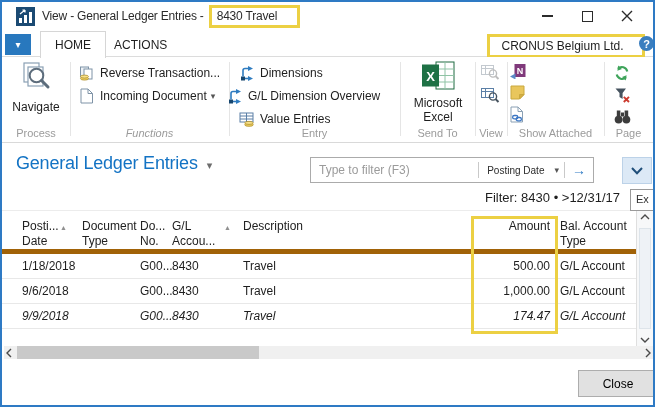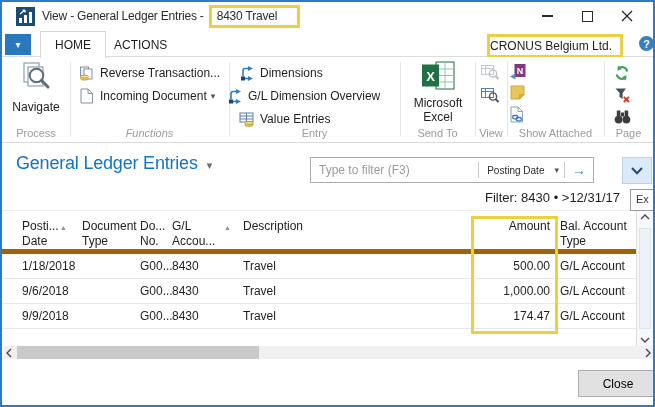--- a/index.html
+++ b/index.html
@@ -23,23 +23,23 @@
 
   
   .tabrow { left:0; top:28px; right:0; height:27px; background:#fff;
             border-bottom:1px solid #dcdcdc; }
   .appmenu { position:absolute; left:3px; top:4px; width:26px; height:21px; background:#2878be;
              display:flex; align-items:center; justify-content:center; color:#fff; font-size:10px; }
   .tab { position:absolute; top:1px; height:27px; display:flex; align-items:center;
          justify-content:center; font-size:12px; color:#1e1e1e; padding:0 14px; }
   .tab.active { left:38px; background:#fff; border:1px solid #d6d6d6; border-bottom:none; z-index:2; }
   .tab.plain { left:98px; }
-  .company-box { position:absolute; left:485px; top:4px; width:136px; height:24px;
+  .company-box { position:absolute; left:485px; top:4px; width:158px; height:24px;
                  border:3px solid #ecd043; display:flex; align-items:center;
-                 justify-content:flex-start; padding-right:7px; font-size:12px; color:#1e1e1e; }
+                 justify-content:center; padding-right:7px; font-size:12px; color:#1e1e1e; }
   .help-circle { position:absolute; left:637px; top:6px; width:15px; height:15px; border-radius:50%;
                  background:#3a7ebf; color:#fff; font-size:11px; font-weight:bold;
                  display:flex; align-items:center; justify-content:center; }
 
   
   .ribbon { left:0; top:55px; right:0; height:86px; background:#fff;
             border-bottom:1px solid #d9d9d9; }
   .rsep { position:absolute; top:5px; width:1px; height:74px; background:#e5e5e5; }
   .grouplabel { position:absolute; bottom:3px; text-align:center; font-size:11px; color:#9b9b9b; }
   .bigbtn { position:absolute; display:flex; flex-direction:column; align-items:center;
@@ -400,21 +400,21 @@
     </div>
     <div class="grow" style="top:68px;">
       <span class="gcell c-date">9/6/2018</span>
       <span class="gcell c-dtype"></span>
       <span class="gcell c-docno">G00...</span>
       <span class="gcell c-glacc">8430</span>
       <span class="gcell c-desc">Travel</span>
       <span class="gcell c-amt">1,000.00</span>
       <span class="gcell c-bal">G/L Account</span>
     </div>
-    <div class="grow" style="top:93px;">
+    <div class="grow" style="top:93px;font-style:italic;">
       <span class="gcell c-date">9/9/2018</span>
       <span class="gcell c-dtype"></span>
       <span class="gcell c-docno">G00...</span>
       <span class="gcell c-glacc">8430</span>
       <span class="gcell c-desc">Travel</span>
       <span class="gcell c-amt">174.47</span>
       <span class="gcell c-bal">G/L Account</span>
     </div>
 
     <span class="amt-highlight"></span>

